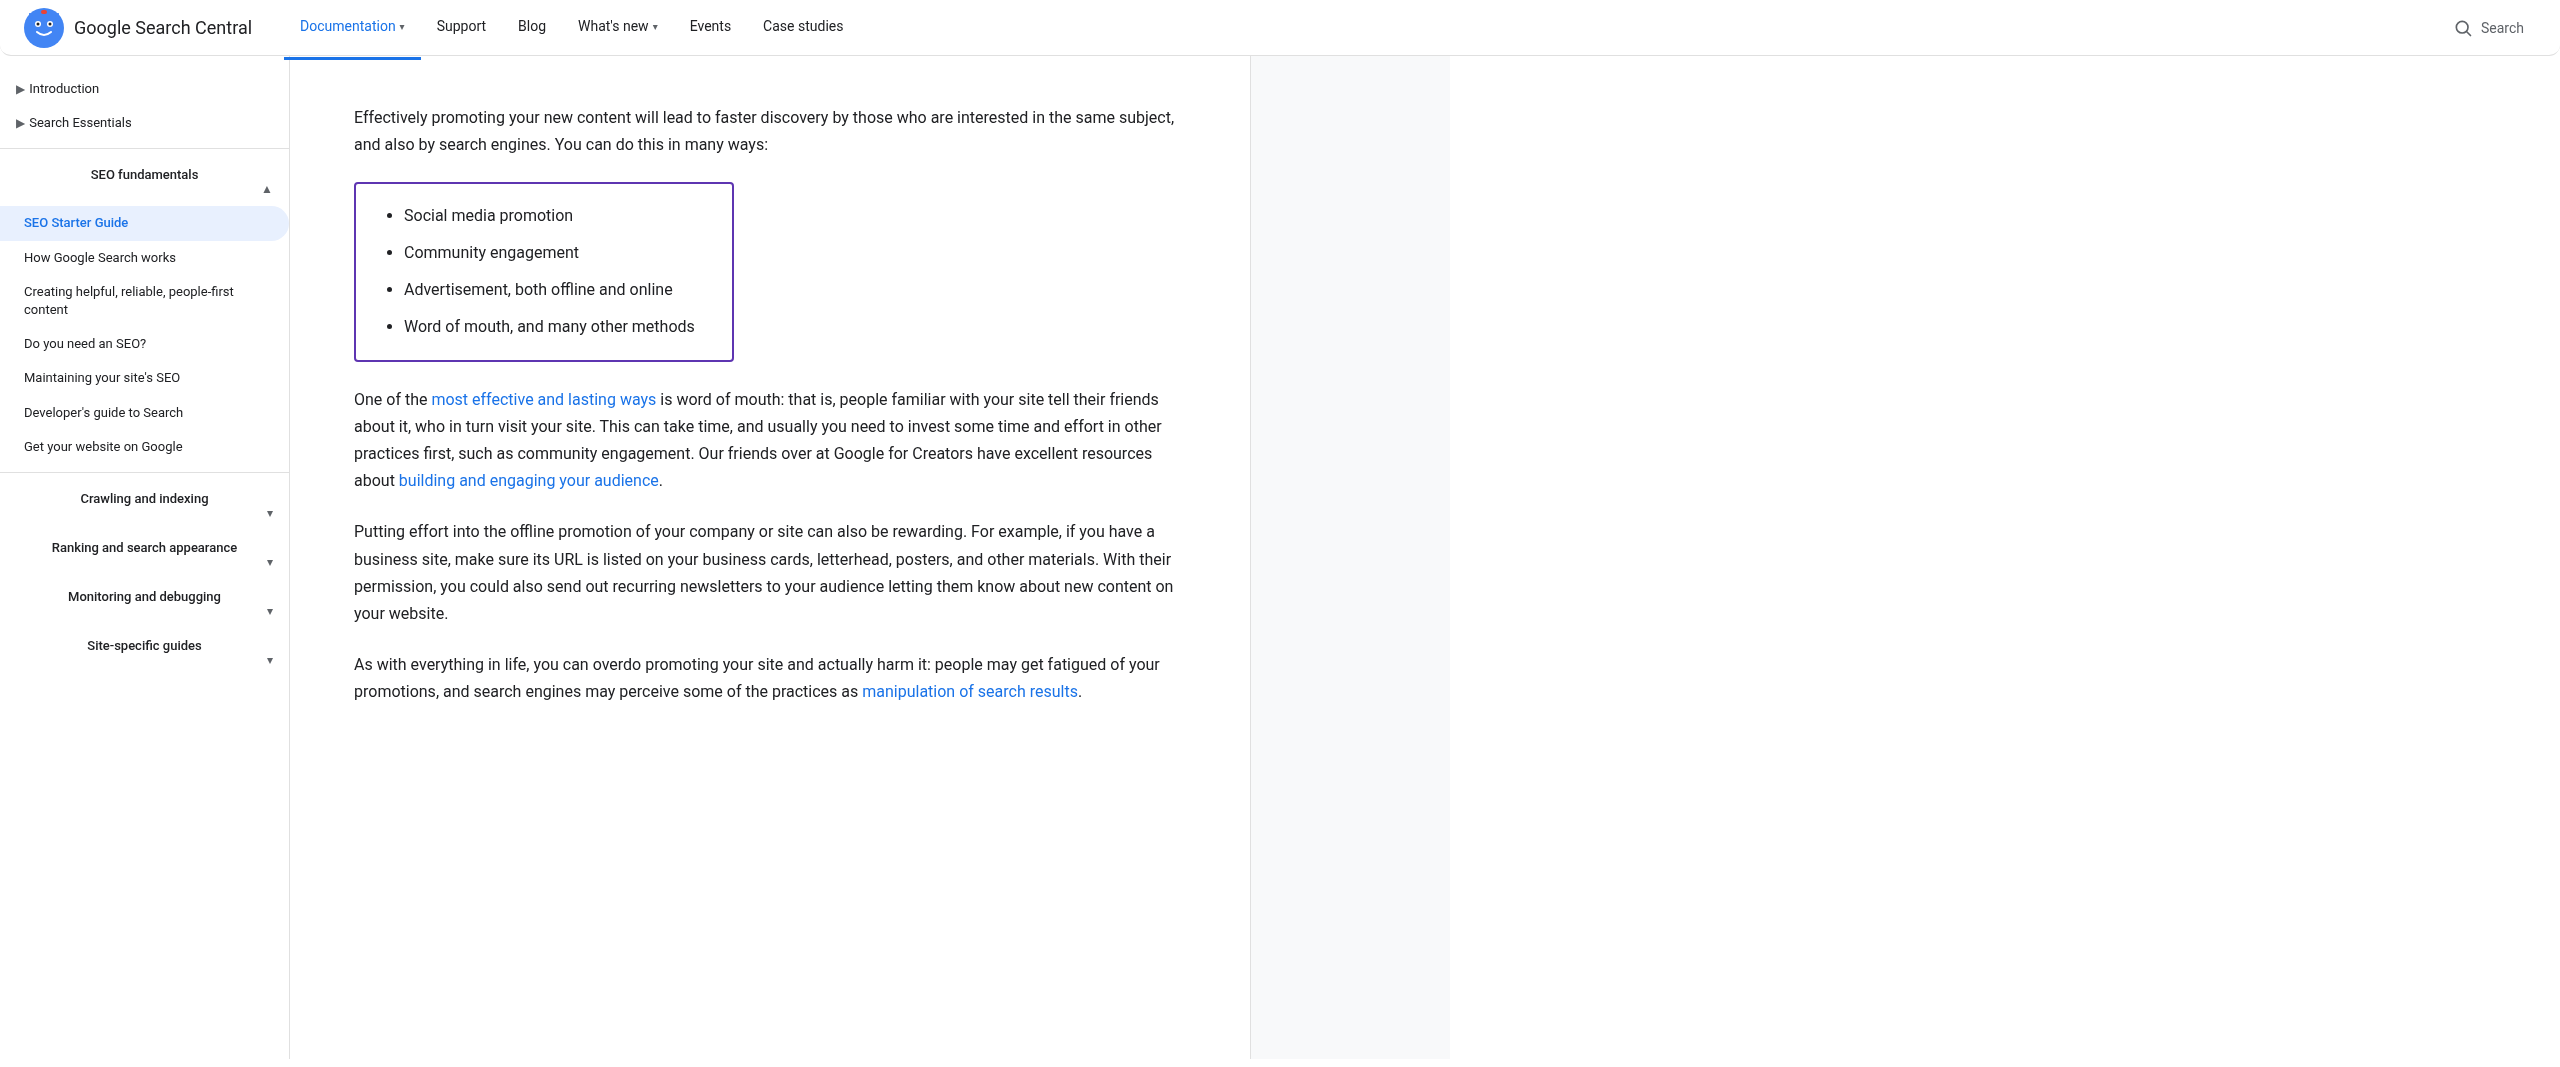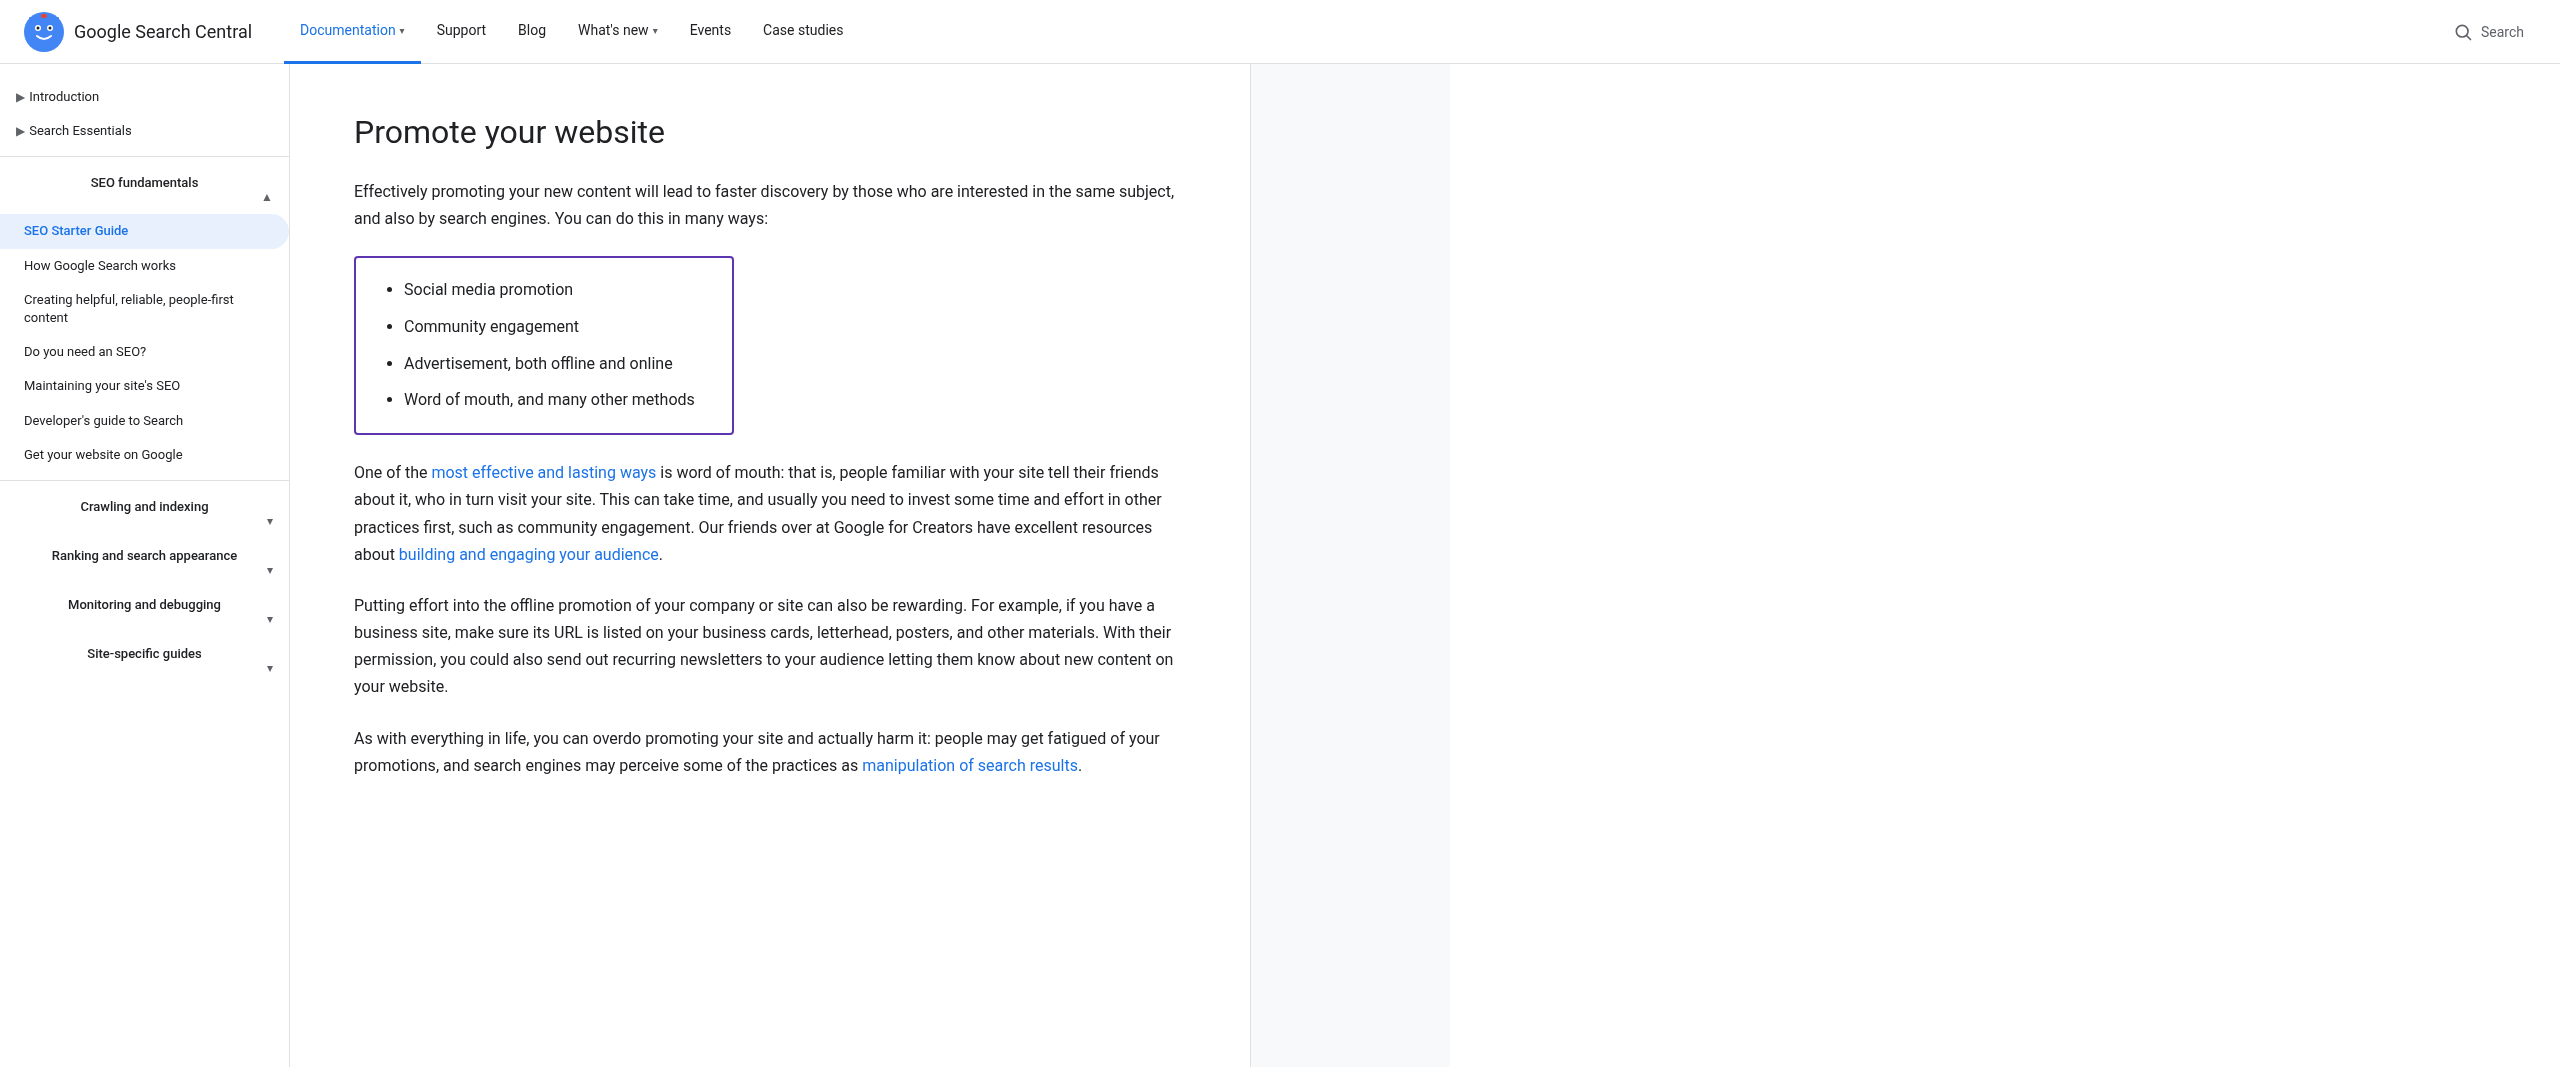--- a/index.html
+++ b/index.html
@@ -2,27 +2,28 @@
 <html><head>
   <meta charset="utf-8">
   <style>
     * { box-sizing: border-box; margin: 0; padding: 0; }
     body { font-family: 'Google Sans', Roboto, Arial, sans-serif; font-size: 14px; color: #202124; background: #fff; }
 
     
     .top-nav {
       display: flex;
       align-items: center;
-      height: 64px;
+      height: 56px;
       border-bottom: 1px solid #e0e0e0;
       padding: 0 24px;
       background: #fff;
       position: sticky;
       top: 0;
       z-index: 100;
+      border-radius: 11px;
     }
     .nav-logo {
       display: flex;
       align-items: center;
       gap: 10px;
       text-decoration: none;
       margin-right: 32px;
     }
     .nav-logo-icon {
       width: 40px;
@@ -306,21 +307,20 @@
 
     <div class="sidebar-section">
       <span>Site-specific guides</span>
       <span class="sidebar-chevron">▾</span>
     </div>
 
   </aside>
 
   <main class="main-content">
 
-    <h1 class="page-title">Promote your website</h1>
 
     <p class="content-para">
       <span>Effectively promoting your new content will lead to faster discovery by those who are interested in the same subject, and also by search engines. You can do this in many ways:</span>
     </p>
 
     <div class="highlight-box">
       <ul>
         <li><span>Social media promotion</span></li>
         <li><span>Community engagement</span></li>
         <li><span>Advertisement, both offline and online</span></li>

